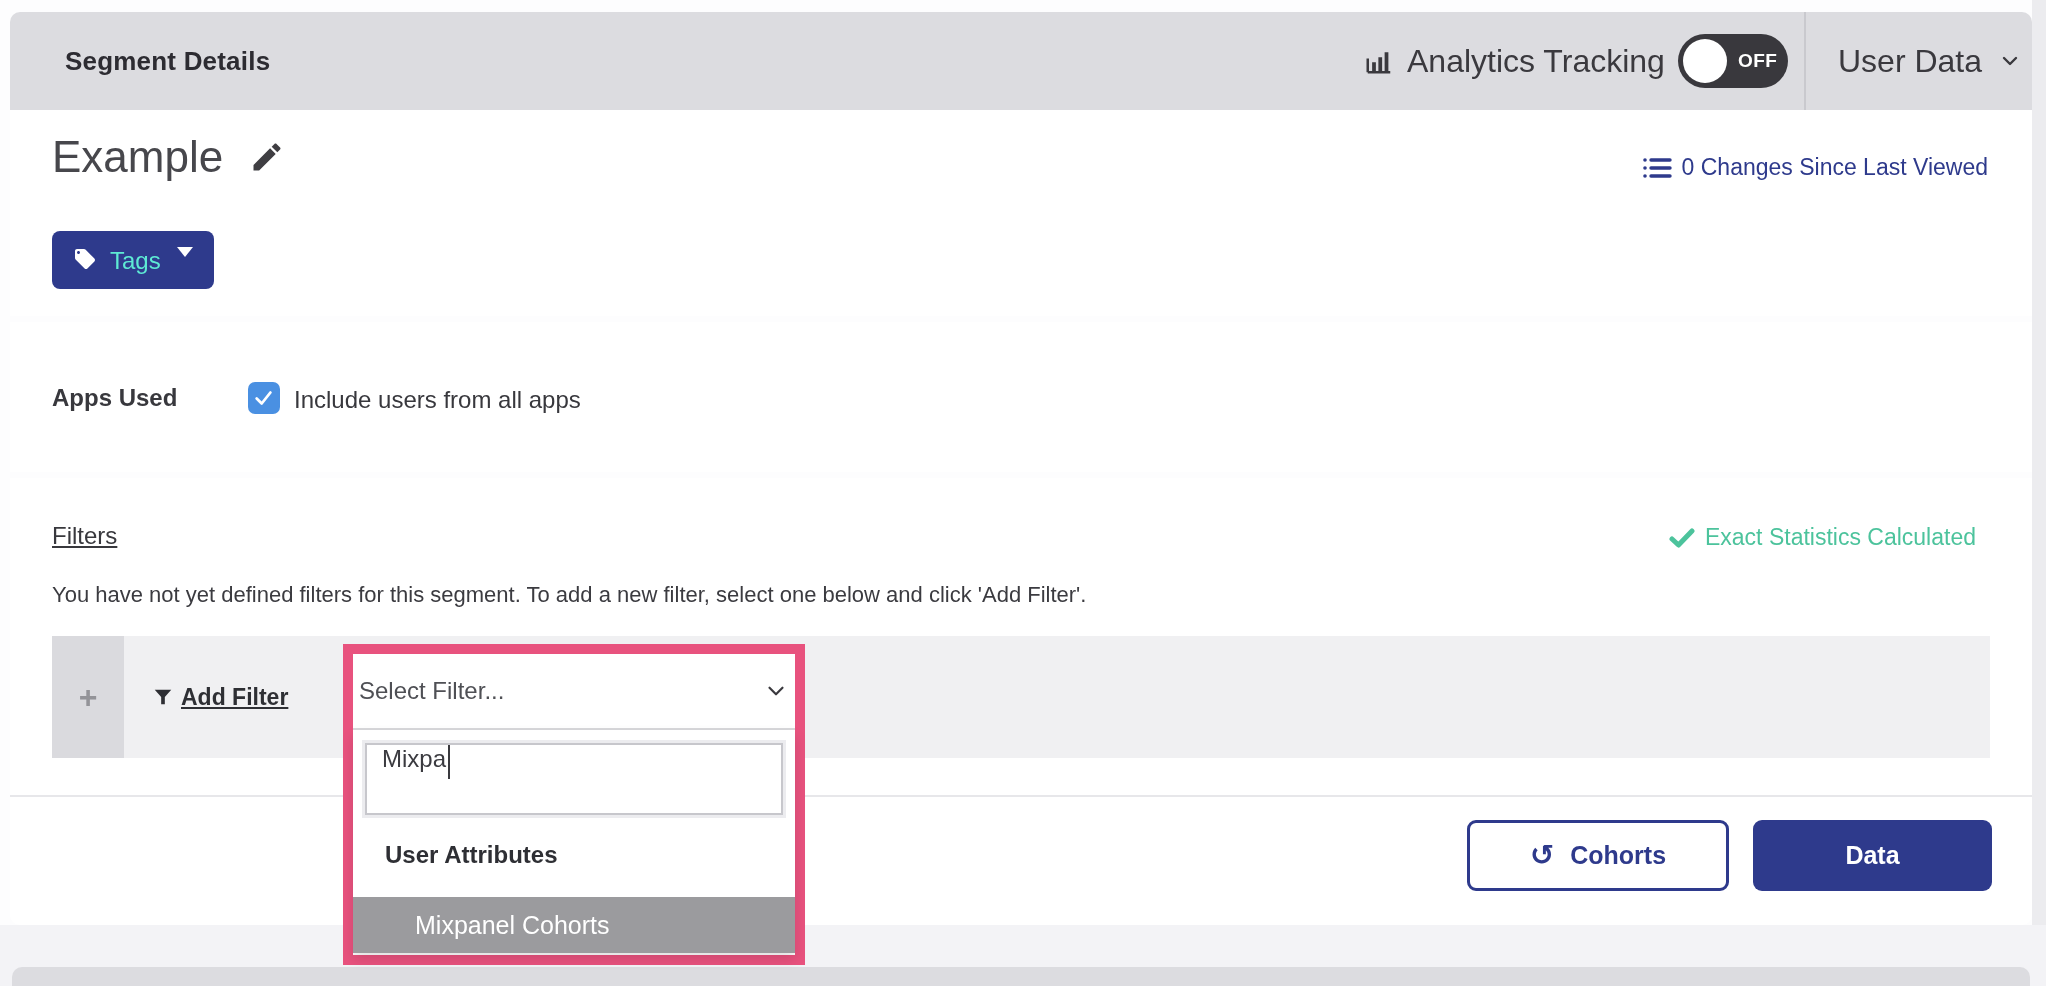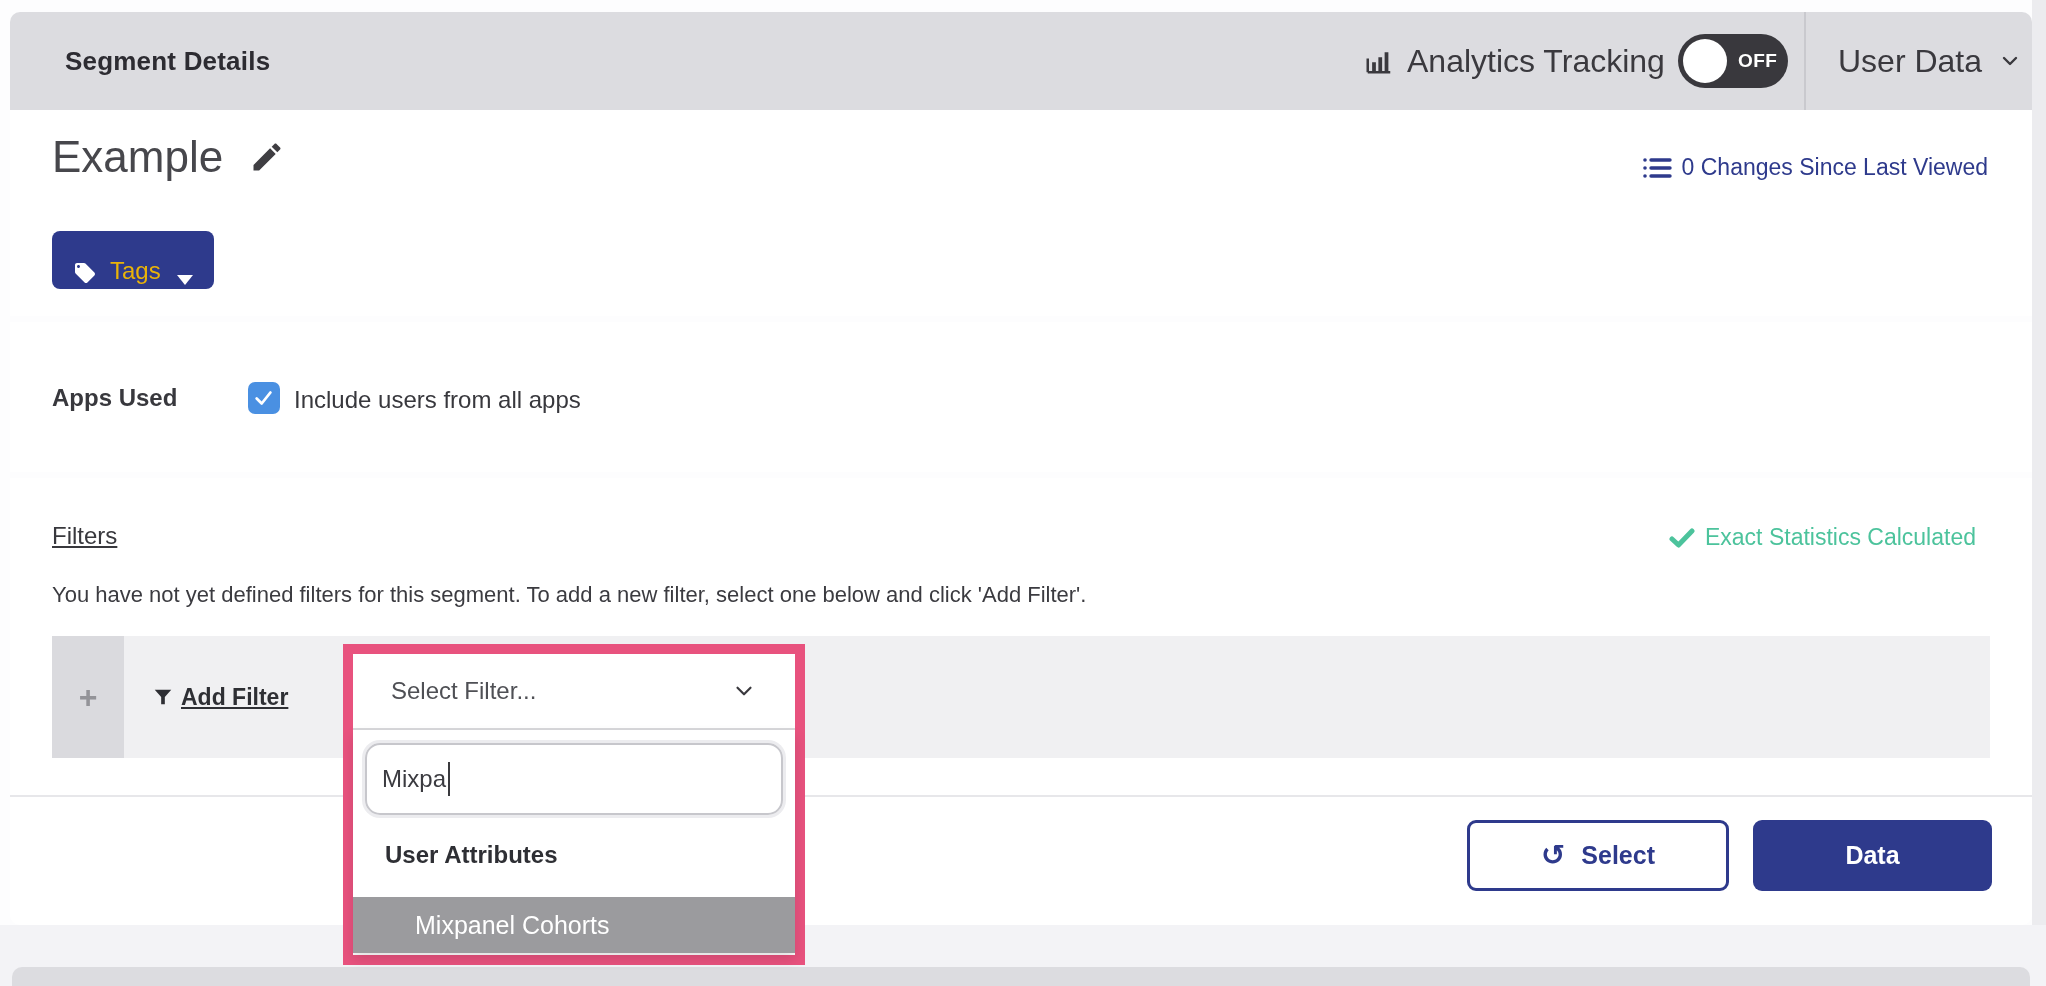--- a/index.html
+++ b/index.html
@@ -53,22 +53,22 @@
   .segment-name { font-size: 44px; font-weight: 400; color: #47474c; }
   .edit-icon { color: #3f3e42; display: inline-flex; cursor: pointer; }
   .changes-link {
     position: absolute; right: 44px; top: 44px;
     display: flex; align-items: center; gap: 10px;
     color: #2e3a8c; font-size: 23px; cursor: pointer;
   }
   .tags-btn {
     position: absolute; left: 42px; top: 121px; height: 58px;
     background: #2e3a8c; border: none; border-radius: 8px;
-    display: flex; align-items: flex-end; gap: 13px; padding: 4px 21px;
-    color: #eab308; font-size: 24px; font-family: inherit; cursor: pointer;
+    display: flex; align-items: flex-start; gap: 13px; padding: 16px 21px;
+    color: #5eead4; font-size: 24px; font-family: inherit; cursor: pointer;
   }
   .caret-down {
     width: 0; height: 0; margin-left: 3px;
     border-left: 8px solid transparent; border-right: 8px solid transparent;
     border-top: 10px solid #ffffff;
   }
 
   
   .apps-label { position: absolute; left: 42px; top: 62px; font-size: 24px; font-weight: bold; color: #38383d; }
   .checkbox {
@@ -122,30 +122,30 @@
   .bottom-bar { left: 12px; top: 967px; width: 2018px; height: 19px; background: #dcdce0; border-radius: 10px 10px 0 0; cursor: pointer; }
 
   
   .pink-box {
     left: 343px; top: 644px; width: 462px; height: 321px;
     border: 10px solid #e8527e; z-index: 50; background: #ffffff;
   }
   .filter-select {
     height: 76px; background: #fff;
     border-bottom: 2px solid #d8d8db;
-    display: flex; align-items: center; padding: 0 38px; cursor: pointer;
+    display: flex; align-items: center; padding: 0 6px; cursor: pointer;
   }
   .filter-select-value { font-size: 24px; color: #4f5055; }
   .filter-select .chev { margin-left: auto; color: #3a393e; }
   .dropdown-popup { height: 223px; background: #fff; padding-top: 13px; box-shadow: 0 6px 12px rgba(0,0,0,.12); }
   .search-input {
     margin: 0 12px; height: 72px;
-    border: 2px solid #c7c7cc; border-radius: 15px;
+    border: 2px solid #c7c7cc; border-radius: 0;
     box-shadow: 0 0 0 3px #ececef;
-    display: flex; align-items: center; padding: 0 15px;
+    display: flex; align-items: flex-start; padding: 0 15px;
     font-size: 24px; color: #3b3b40; cursor: text;
   }
   .text-cursor { display: inline-block; width: 2px; height: 34px; background: #3a3a3e; margin-left: 2px; }
   .group-label { margin: 26px 0 0 32px; font-size: 24px; font-weight: bold; color: #2e2f34; }
   .dd-option {
     margin-top: 28px; height: 56px; background: #9b9b9e; color: #ffffff;
     display: flex; align-items: center; padding-left: 62px; font-size: 25px; cursor: pointer;
   }
 
   .icon { display: inline-flex; flex: none; }
@@ -259,21 +259,21 @@
         </svg>
       </span>
       <span>Add Filter</span>
     </div>
   </div>
 
   <div class="filters-divider"></div>
 
   <button class="revert-btn">
     <span class="undo-glyph">↺</span>
-    <span>Select</span>
+    <span>Cohorts</span>
   </button>
   <button class="save-btn">
     <span>Data</span>
   </button>
 </div>
 
 <div class="abs bottom-strip"></div>
 <div class="abs bottom-bar"></div>
 
 <div class="abs pink-box">

